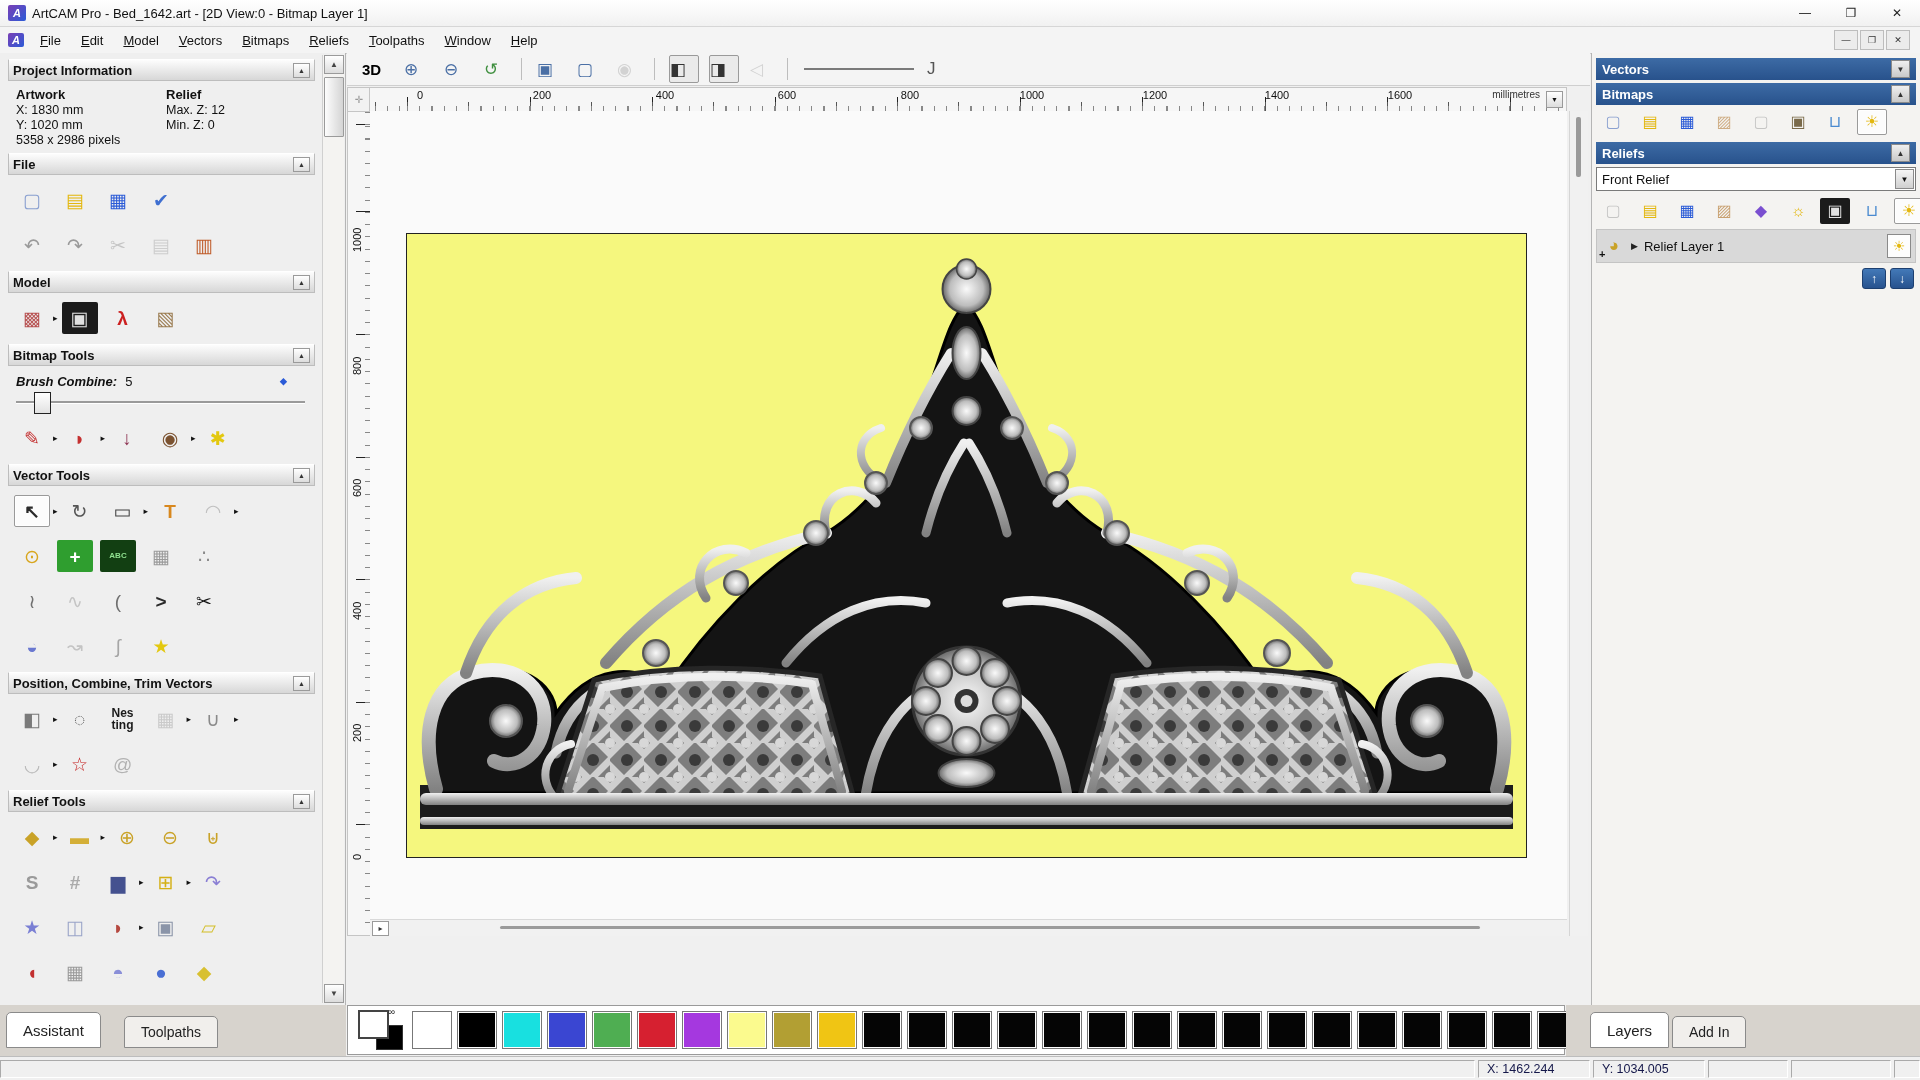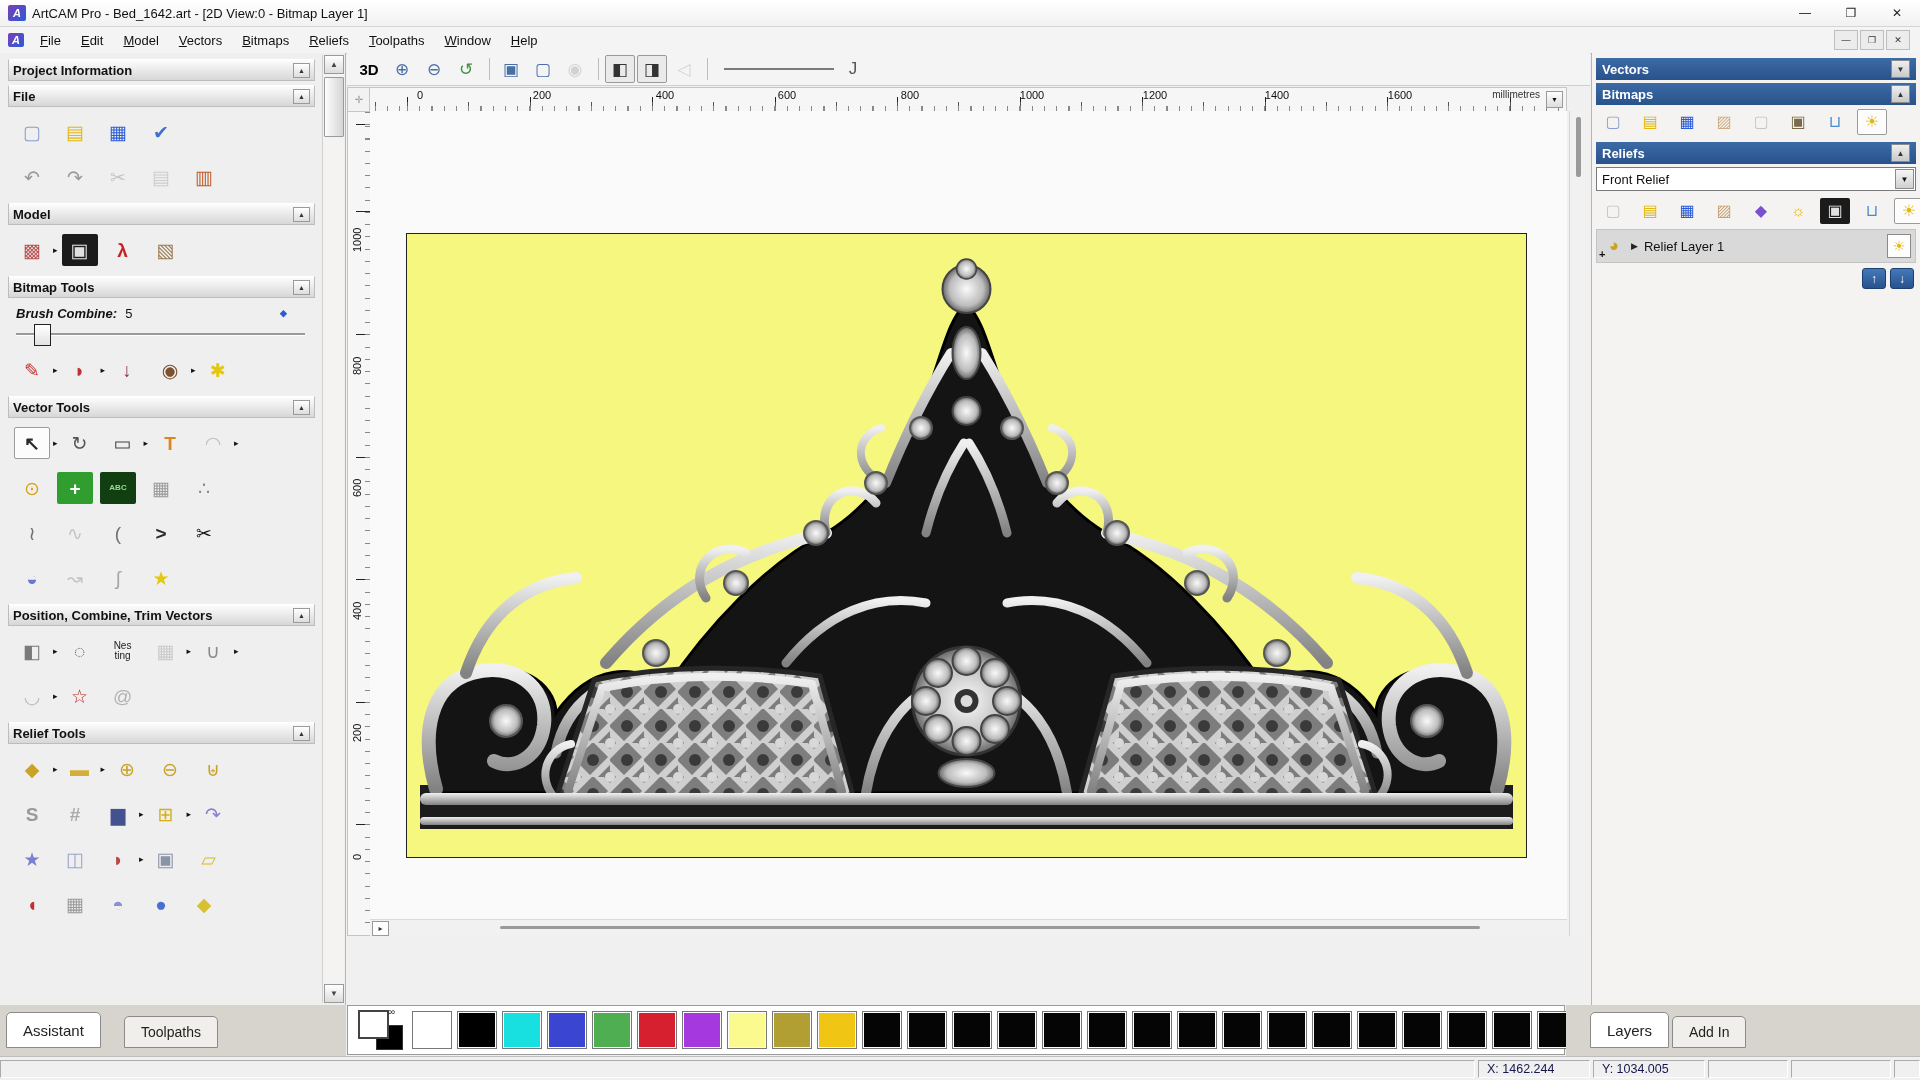--- a/index.html
+++ b/index.html
@@ -59,22 +59,22 @@
   .tabstrip{top:1005px;height:51px;background:#d7d3cd;}
   .tabstrip.left{left:0;width:346px;}
   .tabstrip.right{left:1566px;width:354px;}
   .tab{position:absolute;bottom:8px;height:30px;padding:0 16px;background:#f1efec;border:1px solid #8a8a8a;
        border-radius:5px 5px 0 0;display:flex;align-items:center;font-size:14px;color:#222;}
   .tab.active{background:#fff;z-index:2;height:34px;font-size:15px;}
   
   .canvaszone{left:347px;top:53px;width:1243px;height:952px;background:#f0f0f0;}
   .toolbar2d{position:absolute;left:0;top:0;width:100%;height:33px;border-bottom:1px solid #cfcfcf;
              display:flex;align-items:center;padding-left:6px;box-sizing:border-box;background:#f4f4f4;}
-  .t2{width:28px;height:26px;display:flex;align-items:center;justify-content:center;margin-right:2px;
-      border:1px solid transparent;border-radius:2px;font-size:17px;}
+  .t2{width:28px;height:26px;display:flex;align-items:center;justify-content:flex-start;margin-right:2px;
+      border:1px solid transparent;border-radius:2px;font-size:17px;margin-left:8px;}
   .t2.textbtn{font-size:15px;font-weight:bold;width:30px;}
   .t2.pressed{background:#eaeaea;border-color:#9a9a9a;}
   .t2.dis{opacity:.6;}
   .tsep{width:1px;height:22px;background:#bdbdbd;margin:0 6px;}
   .lineprev{width:110px;height:0;border-top:2px solid #7a7a7a;margin:0 4px 0 10px;}
   .rcorner{position:absolute;left:0;top:34px;width:22px;height:23px;border:1px solid #c5c5c5;
            background:#f2f2f2;color:#999;font-size:10px;display:flex;align-items:center;justify-content:center;}
   .hruler{position:absolute;left:22px;top:34px;right:23px;height:23px;background:#f6f6f6;border:1px solid #c5c5c5;
           font-size:11px;
           background-image:
@@ -177,20 +177,30 @@
       <div class="mdibtn" style="color: rgb(51, 51, 51);">✕</div>
     </div>
 </div>
 
 <div class="abs leftpanel">
   <div class="lp-inner">
     <div class="sec-h">
       <span class="t">Project Information</span>
       <span class="collapse">▲</span>
     </div>
+    <div class="info">
+      <b>Artwork</b>
+      <b>Relief</b>
+      <span>X: 1830 mm</span>
+      <span>Max. Z: 12</span>
+      <span>Y: 1020 mm</span>
+      <span>Min. Z: 0</span>
+      <span>5358 x 2986 pixels</span>
+      <span></span>
+    </div>
 
     <div class="sec-h">
       <span class="t">File</span>
       <span class="collapse">▲</span>
     </div>
     <div class="icon-row">
         <span style="display: flex; align-items: center;">
           <div class="tool">
             <span class="g" style="color: rgb(138, 160, 208);">▢</span>
           </div>
@@ -432,21 +442,21 @@
           </div>
           <span class="fly">▸</span>
         </span>
         <span style="display: flex; align-items: center;">
           <div class="tool">
             <span class="g" style="color: rgb(85, 85, 85);">◌</span>
           </div>
         </span>
         <span style="display: flex; align-items: center;">
           <div class="tool">
-            <span class="g" style="color: rgb(26, 26, 26); font-size: 10px; font-weight: normal;">Nes
+            <span class="g" style="color: rgb(26, 26, 26); font-size: 12px; font-weight: bold;">Nes
 ting</span>
           </div>
         </span>
         <span style="display: flex; align-items: center;">
           <div class="tool dis">
             <span class="g" style="color: rgb(196, 196, 196);">▦</span>
           </div>
           <span class="fly">▸</span>
         </span>
         <span style="display: flex; align-items: center;">

